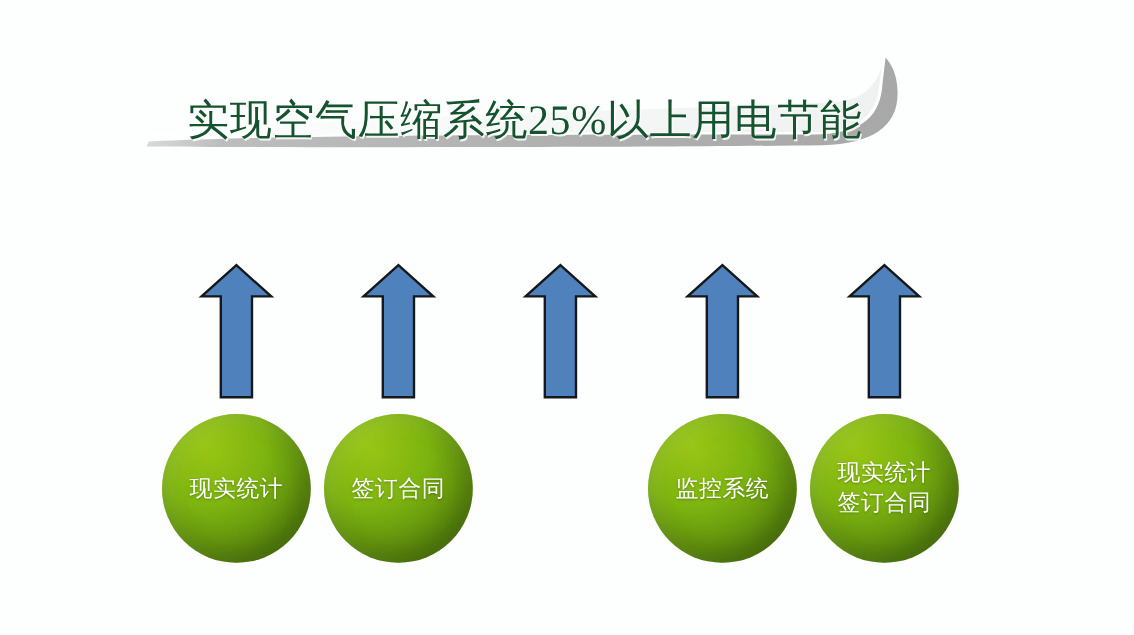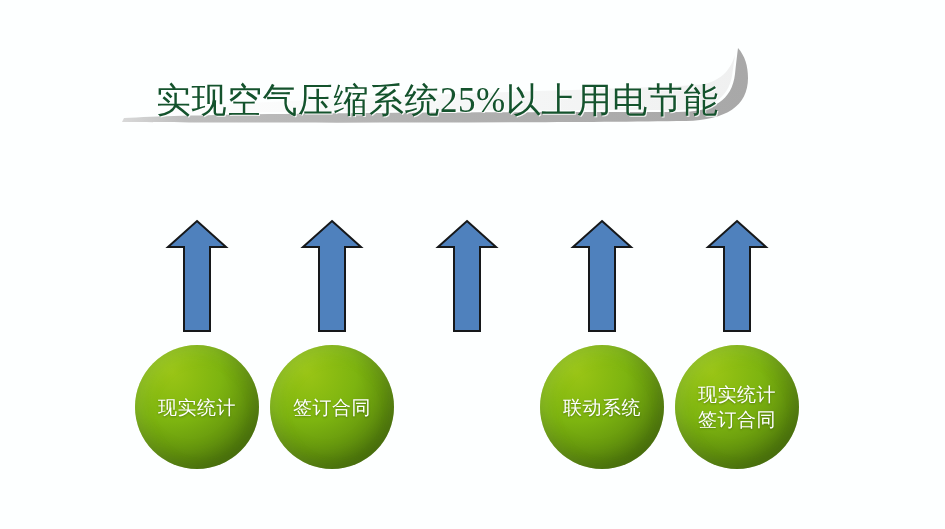--- a/index.html
+++ b/index.html
@@ -184,21 +184,21 @@
         <polygon points="33,3 62,29 46,29 46,113 20,113 20,29 4,29" fill="#4f81bd" stroke="#16181a" stroke-width="2" stroke-linejoin="miter"></polygon>
       </svg>
     </div>
 
     <div class="step" style="left:530px;">
       <svg class="step-arrow" viewBox="0 0 66 116">
         <polygon points="33,3 62,29 46,29 46,113 20,113 20,29 4,29" fill="#4f81bd" stroke="#16181a" stroke-width="2" stroke-linejoin="miter"></polygon>
       </svg>
       <div class="step-circle">
         <div class="step-label">
-          <span>联动系统</span>
+          <span>监控系统</span>
         </div>
       </div>
     </div>
 
     <div class="step" style="left:665px;">
       <svg class="step-arrow" viewBox="0 0 66 116">
         <polygon points="33,3 62,29 46,29 46,113 20,113 20,29 4,29" fill="#4f81bd" stroke="#16181a" stroke-width="2" stroke-linejoin="miter"></polygon>
       </svg>
       <div class="step-circle">
         <div class="step-label">

